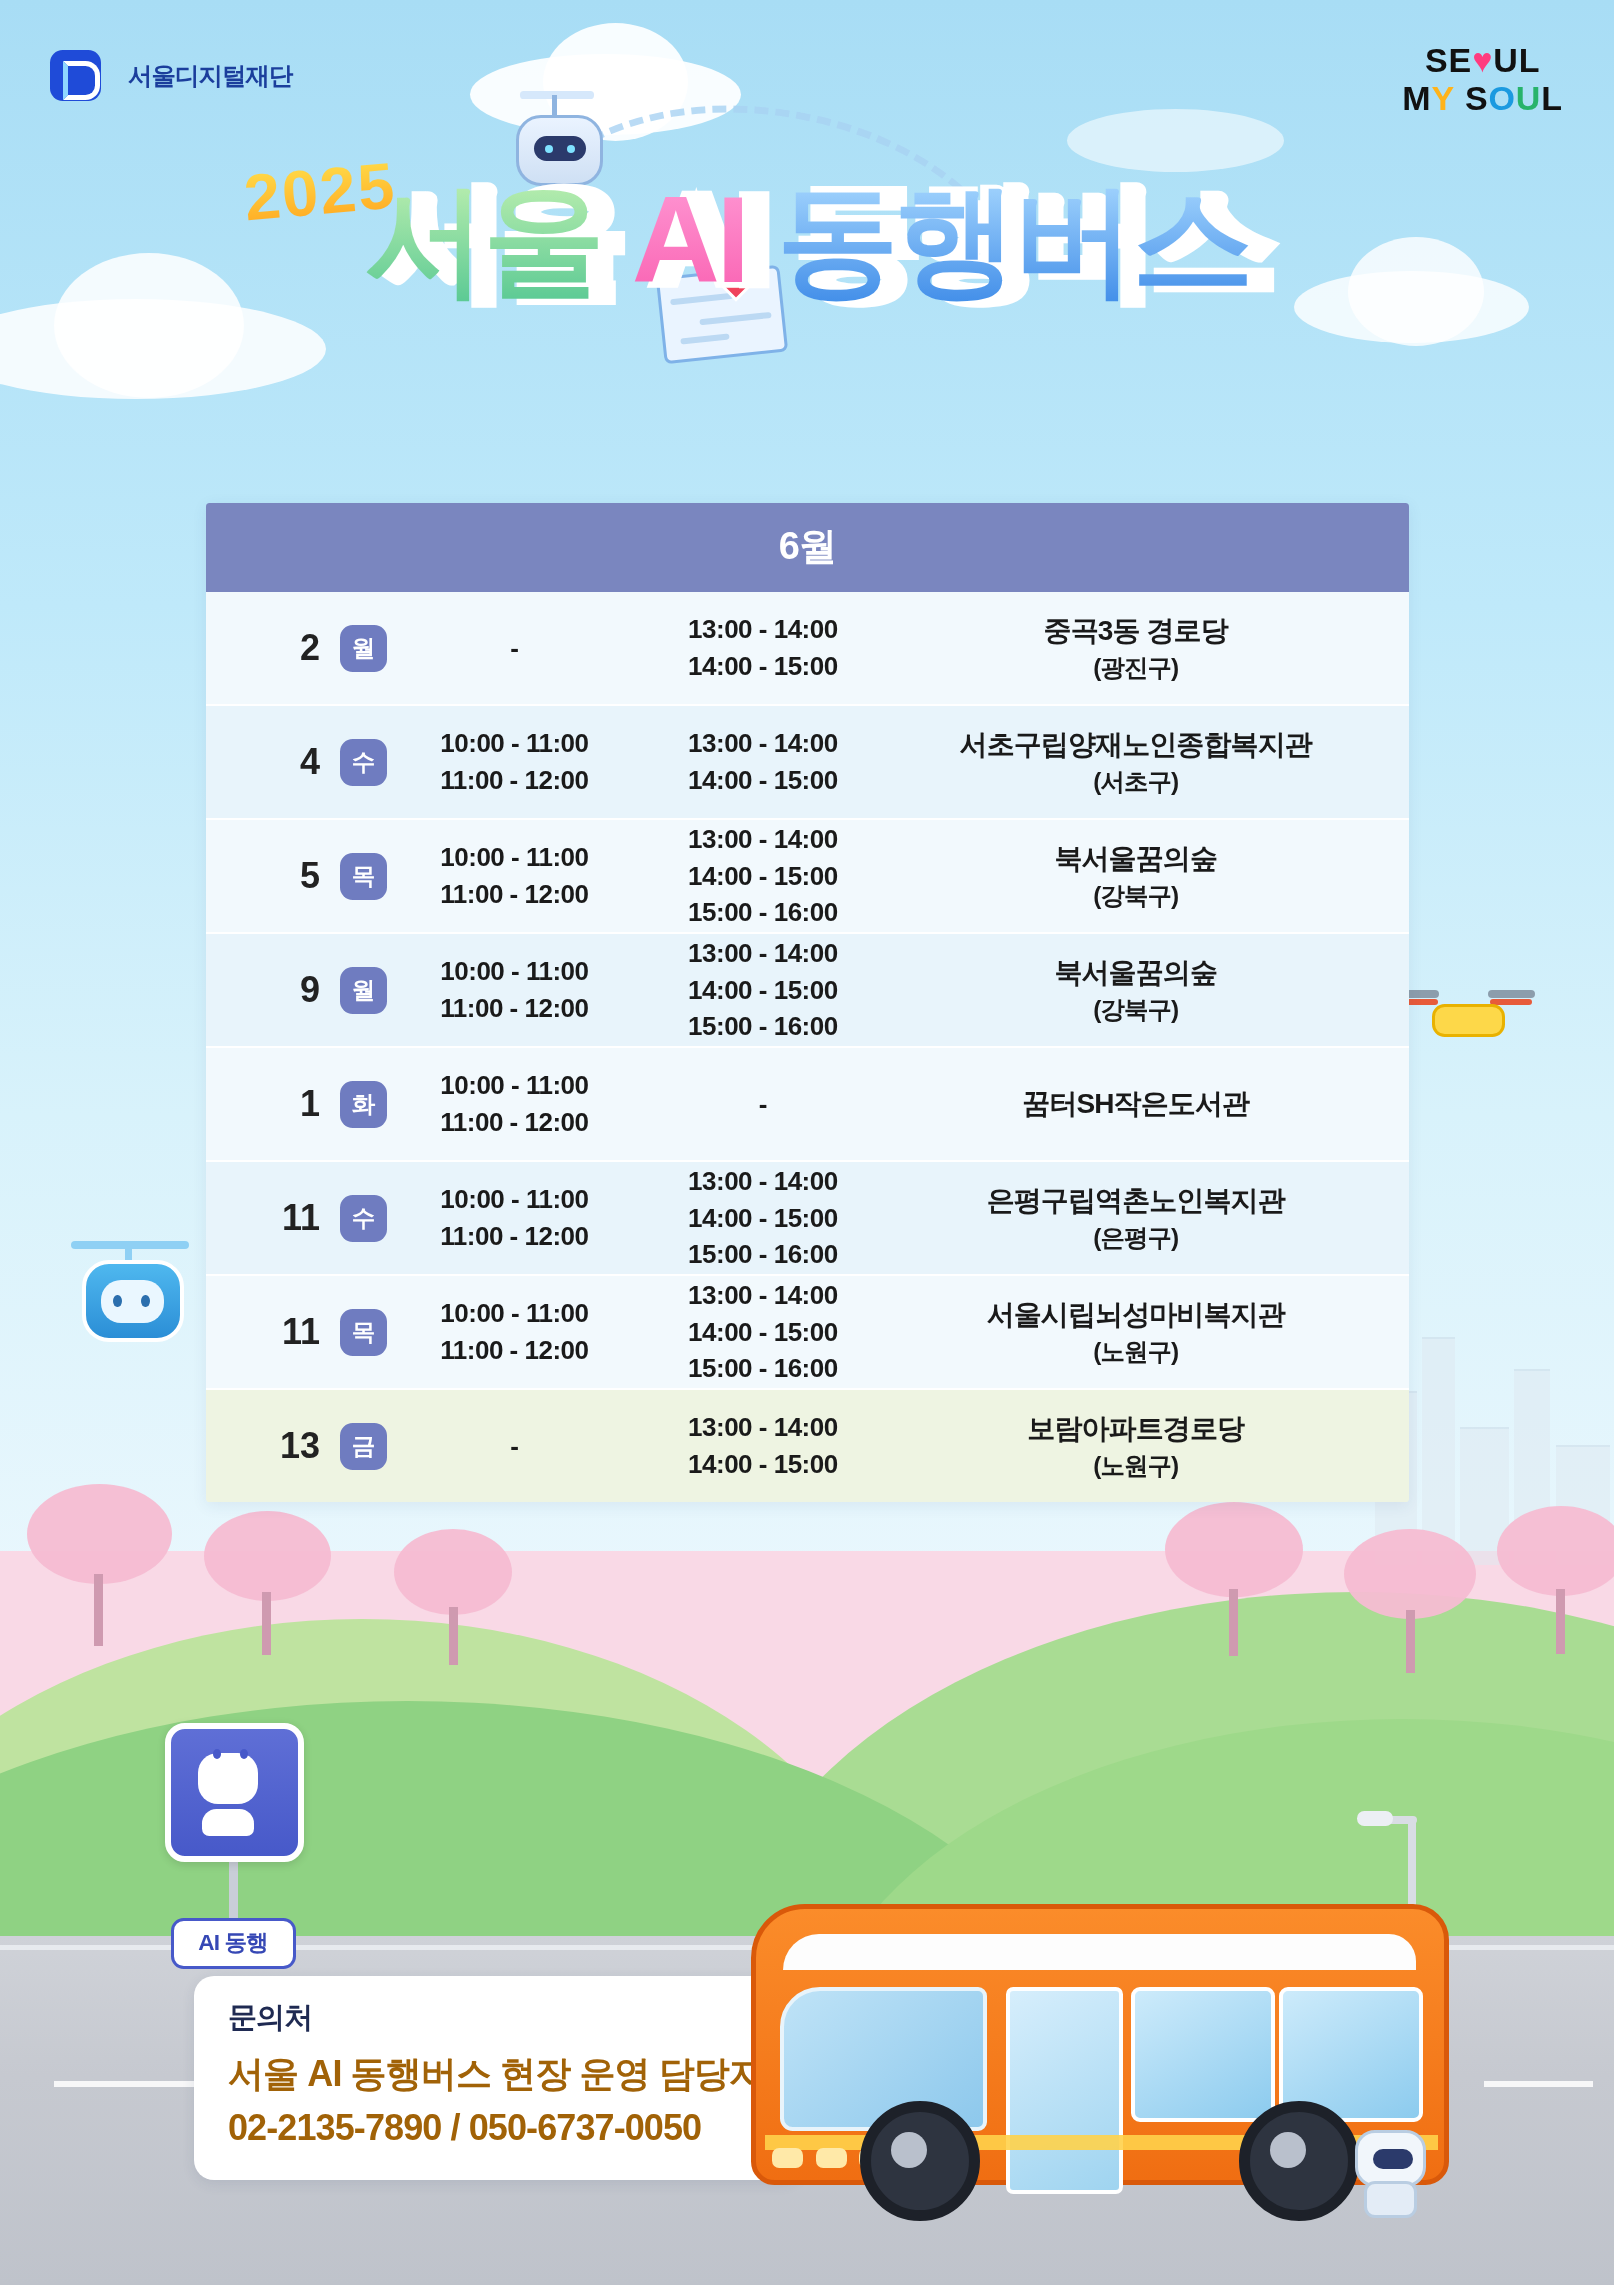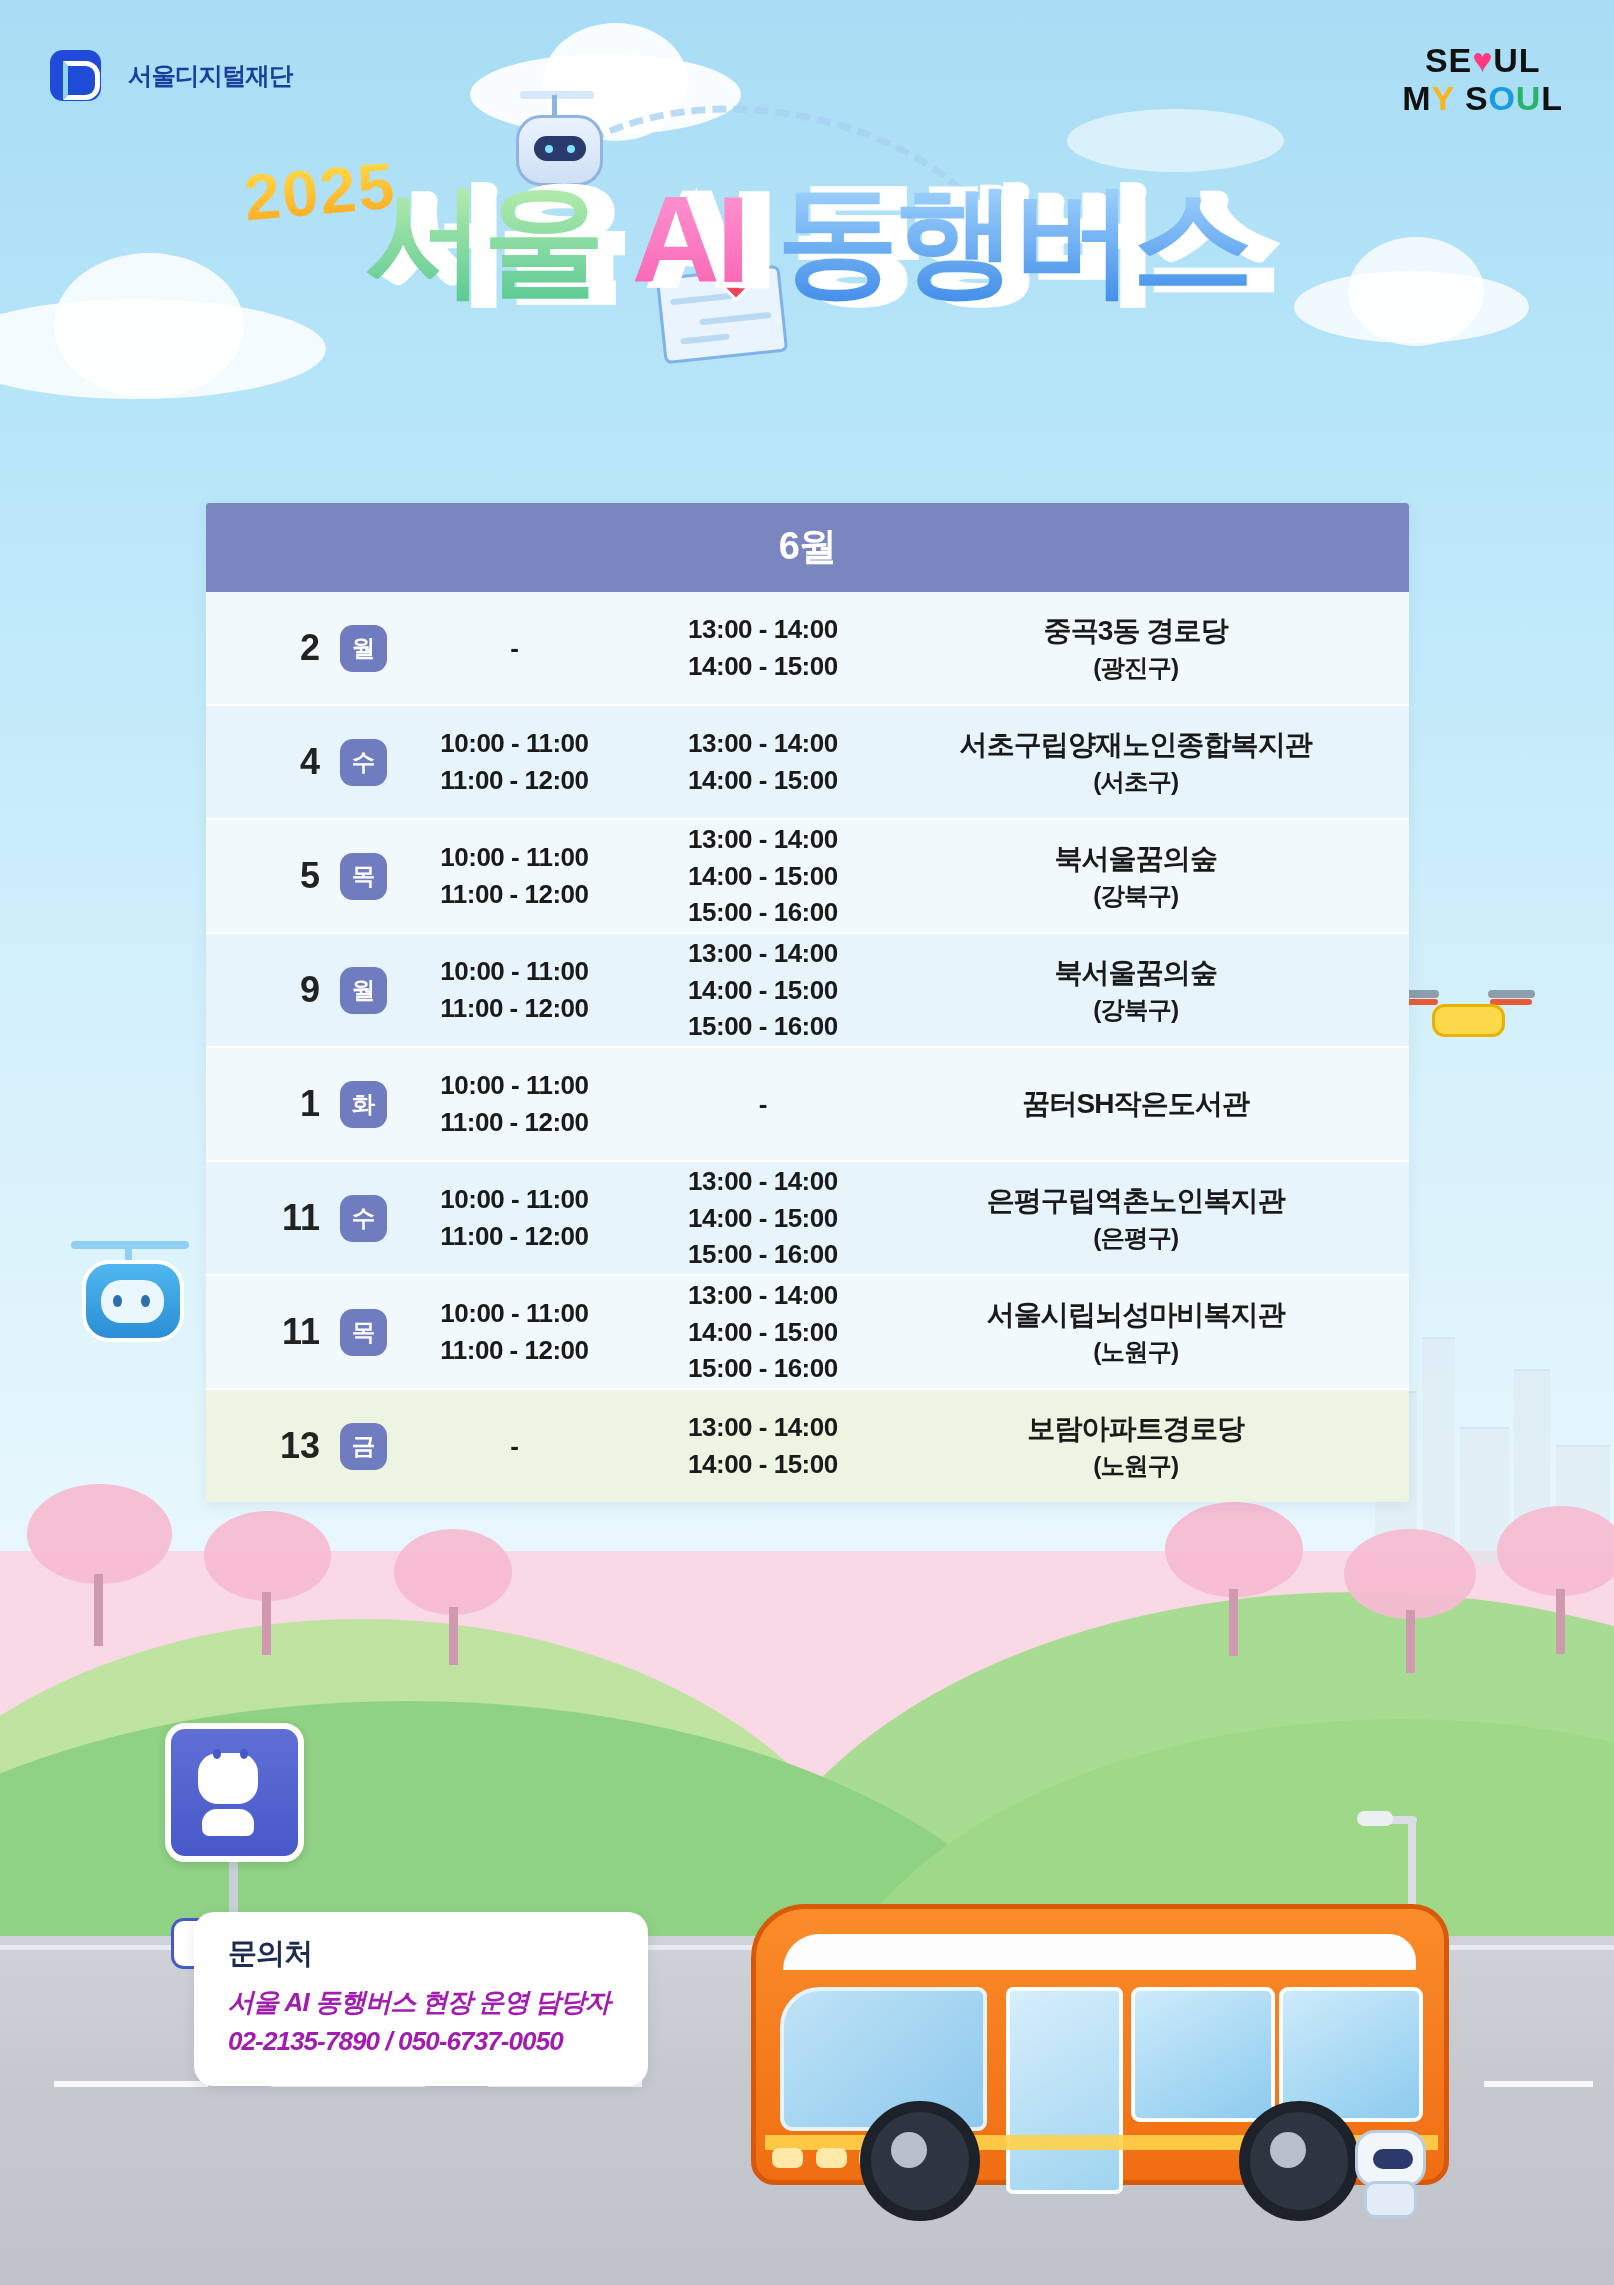--- a/index.html
+++ b/index.html
@@ -433,40 +433,39 @@
     font-weight: 800;
     color: #3648b5;
     padding: 6.3px 0 8.1px;
     letter-spacing: -0.9px;
   }
 
   
   .contact {
     position: absolute;
     left: 194px;
-    top: 1912px;
+    top: 1976px;
     background: #ffffff;
     border-radius: 20px;
     padding: 22px 38px 25px 34px;
     box-shadow: 0 3.6px 12.7px rgba(40,60,100,.10);
   }
   .contact .ct-title {
     font-size: 29px;
     font-weight: 900;
     color: #1f2a52;
     margin-bottom: 9px;
     letter-spacing: -0.9px;
   }
   .contact .ct-line {
-    font-size: 26px;
+    font-size: 36px;
     font-weight: 700;
-    color: #a21caf;
+    color: #a16207;
     line-height: 1.5;
     letter-spacing: -0.9px;
-    font-style: italic;
   }
 
   
   .bus {
     position: absolute;
     left: 751px;
     top: 1868px;
     width: 706px;
     height: 362px;
   }

